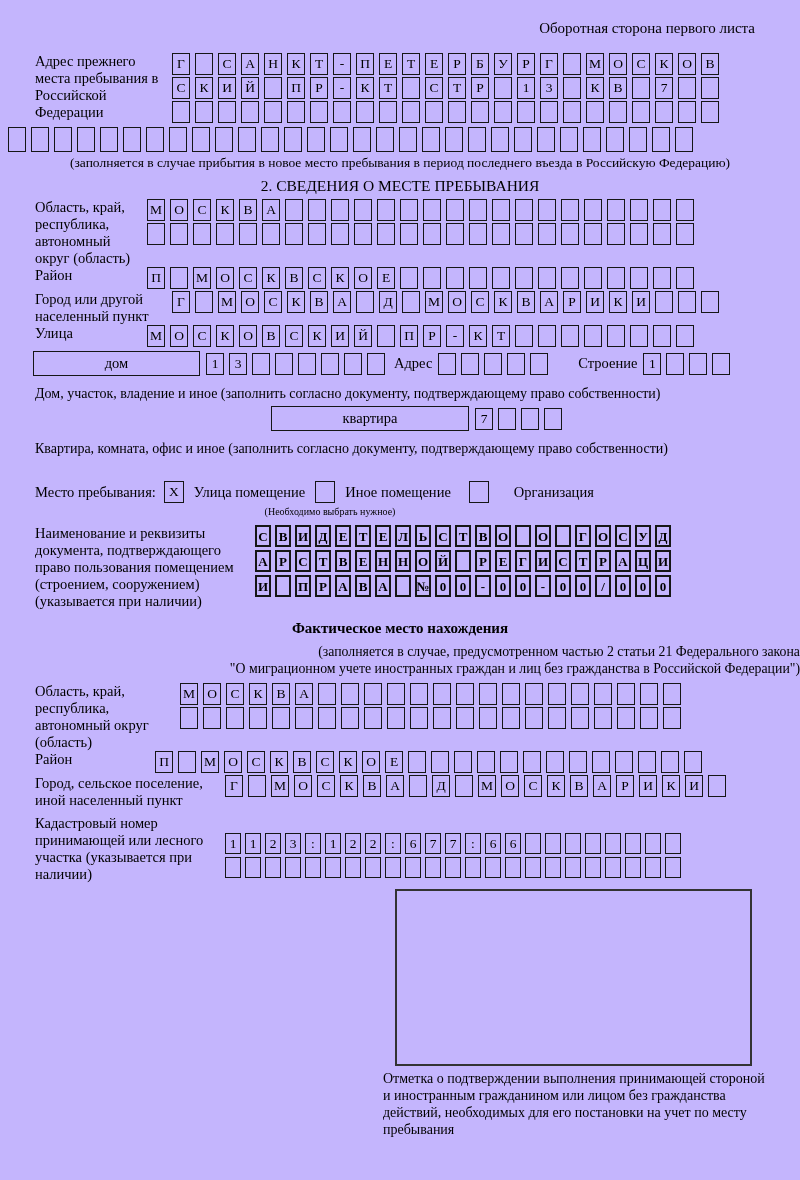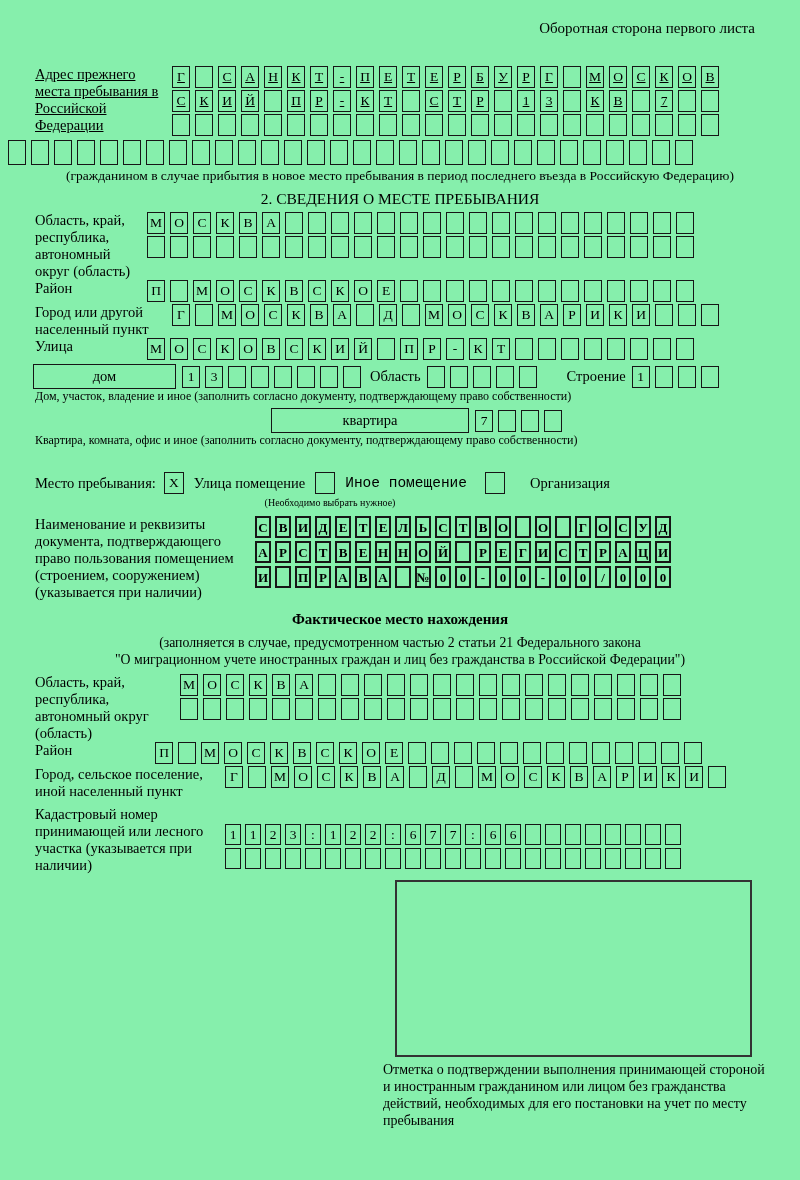--- a/index.html
+++ b/index.html
@@ -1,18 +1,18 @@
 <!DOCTYPE html>
 <html><head>
 <meta charset="utf-8">
 <style>
   * { margin:0; padding:0; box-sizing:border-box; }
   html,body { background:#fff; }
   .sheet {
-    width:800px; height:1180px; background:#86efac; color:#000;
+    width:800px; height:1180px; background:#c4b5fd; color:#000;
     font-family:"Liberation Serif", serif; font-size:14.5px; position:relative;
     overflow:hidden;
   }
   .corner-note { text-align:right; padding-right:45px; padding-top:20px; font-size:15px; }
 
   .row-flex { display:flex; align-items:flex-start; margin-left:35px; }
   .lbl { line-height:17px; flex:none; }
   .w112 { width:112px; } .w137 { width:137px; } .w145 { width:145px; }
   .w120 { width:120px; } .w190 { width:190px; } .w220 { width:220px; }
 
@@ -22,44 +22,44 @@
     display:flex; align-items:center; justify-content:center;
     font-size:13.5px; line-height:1;
   }
   .cells-tall .cell { height:25px; }
   .cells-doc { gap:4px; margin-bottom:3px; }
   .cells-doc .cell { width:16px; border-width:2px; font-weight:bold; font-size:13px; }
   .cells-sm { gap:4px; margin-bottom:3px; }
   .cells-sm .cell { width:16px; height:21px; }
 
   .note-c { text-align:center; font-size:13.5px; margin-top:3px; }
-  .note-l { margin-left:35px; font-size:12px; margin-top:0; }
+  .note-l { margin-left:35px; font-size:14px; margin-top:10px; }
   .sec-title { text-align:center; font-weight:normal; font-size:15.5px; margin-top:6px; margin-bottom:4px; }
 
   .bigbox {
     border:1.5px solid #161616; height:25px; display:flex; align-items:center;
     justify-content:center; flex:none; font-size:14.5px;
   }
   .house-row { display:flex; align-items:center; margin-left:33px; margin-top:2px; }
   .inline-lbl { margin:0 6px 0 9px; }
 
   .stay-row { display:flex; align-items:center; margin-left:35px; margin-top:24px; }
   .checkbox {
     width:20px; height:22px; border:1.5px solid #161616; flex:none;
     display:flex; align-items:center; justify-content:center; font-size:13.5px;
   }
   .stay-note { width:660px; text-align:center; font-size:10px; margin-top:3px; }
 
   .fact-title { text-align:center; font-weight:bold; font-size:15px; margin-top:10px; margin-bottom:6px; }
-  .fact-note { text-align:center; font-size:13.8px; line-height:17px; }
+  .fact-note { text-align:right; font-size:13.8px; line-height:17px; }
 
   .pt18 { padding-top:18px; }
   .stamp-box { margin-left:395px; margin-top:6px; width:357px; height:177px; border:2px solid #333; }
   .stamp-caption { margin-left:383px; width:384px; text-align:left; font-size:14px; line-height:17px; margin-top:4px; }
-  .mt4 { margin-top:4px;justify-content:center; } .mt6 { margin-top:6px; } .mt8 { margin-top:8px; } .mt20 { margin-top:29px;text-decoration:underline; }
+  .mt4 { margin-top:4px;justify-content:center; } .mt6 { margin-top:6px; } .mt8 { margin-top:8px; } .mt20 { margin-top:16px; }
 </style>
 </head>
 <body>
 
 <div class="sheet">
 
   <div class="corner-note">Оборотная сторона первого листа</div>
 
   <div class="row-flex mt20">
     <div class="lbl w137">Адрес прежнего места пребывания в Российской Федерации</div>
@@ -169,21 +169,21 @@
       <div class="cell"></div>
       <div class="cell"></div>
       <div class="cell"></div>
       <div class="cell"></div>
       <div class="cell"></div>
       <div class="cell"></div>
       <div class="cell"></div>
       <div class="cell"></div>
       <div class="cell"></div>
     </div>
-  <div class="note-c">(гражданином в случае прибытия в новое место пребывания в период последнего въезда в Российскую Федерацию)</div>
+  <div class="note-c">(заполняется в случае прибытия в новое место пребывания в период последнего въезда в Российскую Федерацию)</div>
 
   <div class="sec-title">2. СВЕДЕНИЯ О МЕСТЕ ПРЕБЫВАНИЯ</div>
 
   <div class="row-flex">
     <div class="lbl w112">Область, край, республика, автономный округ (область)</div>
     <div>
       <div class="cells">
           <div class="cell">М</div>
           <div class="cell">О</div>
           <div class="cell">С</div>
@@ -322,32 +322,32 @@
         <div class="cell"></div>
         <div class="cell"></div>
         <div class="cell"></div>
         <div class="cell"></div>
         <div class="cell"></div>
         <div class="cell"></div>
       </div>
   </div>
 
   <div class="house-row">
-    <div class="bigbox" style="width:143px; margin-right:6px;">дом</div>
+    <div class="bigbox" style="width:167px; margin-right:6px;">дом</div>
     <div class="cells" style="margin-bottom:0;">
         <div class="cell">1</div>
         <div class="cell">3</div>
         <div class="cell"></div>
         <div class="cell"></div>
         <div class="cell"></div>
         <div class="cell"></div>
         <div class="cell"></div>
         <div class="cell"></div>
       </div>
-    <div class="inline-lbl">Область</div>
+    <div class="inline-lbl">Адрес</div>
     <div class="cells" style="margin-bottom:0;">
         <div class="cell"></div>
         <div class="cell"></div>
         <div class="cell"></div>
         <div class="cell"></div>
         <div class="cell"></div>
       </div>
     <div class="inline-lbl" style="margin-left:30px;">Строение</div>
     <div class="cells" style="margin-bottom:0;">
         <div class="cell">1</div>
@@ -367,21 +367,21 @@
         <div class="cell"></div>
       </div>
   </div>
   <div class="note-l">Квартира, комната, офис и иное (заполнить согласно документу, подтверждающему право собственности)</div>
 
   <div class="stay-row">
     <span>Место пребывания:</span>
     <span class="checkbox" style="margin-left:8px;">X</span>
     <span style="margin:0 10px;">Улица помещение</span>
     <span class="checkbox"></span>
-    <span style="margin:0 18px 0 10px;font-family:Liberation Mono, monospace;">Иное помещение</span>
+    <span style="margin:0 18px 0 10px;">Иное помещение</span>
     <span class="checkbox"></span>
     <span style="margin-left:25px;">Организация</span>
   </div>
   <div class="stay-note">(Необходимо выбрать нужное)</div>
 
   <div class="row-flex mt8">
     <div class="lbl w220">Наименование и реквизиты документа, подтверждающего право пользования помещением (строением, сооружением) (указывается при наличии)</div>
     <div>
       <div class="cells cells-doc">
           <div class="cell">С</div>

